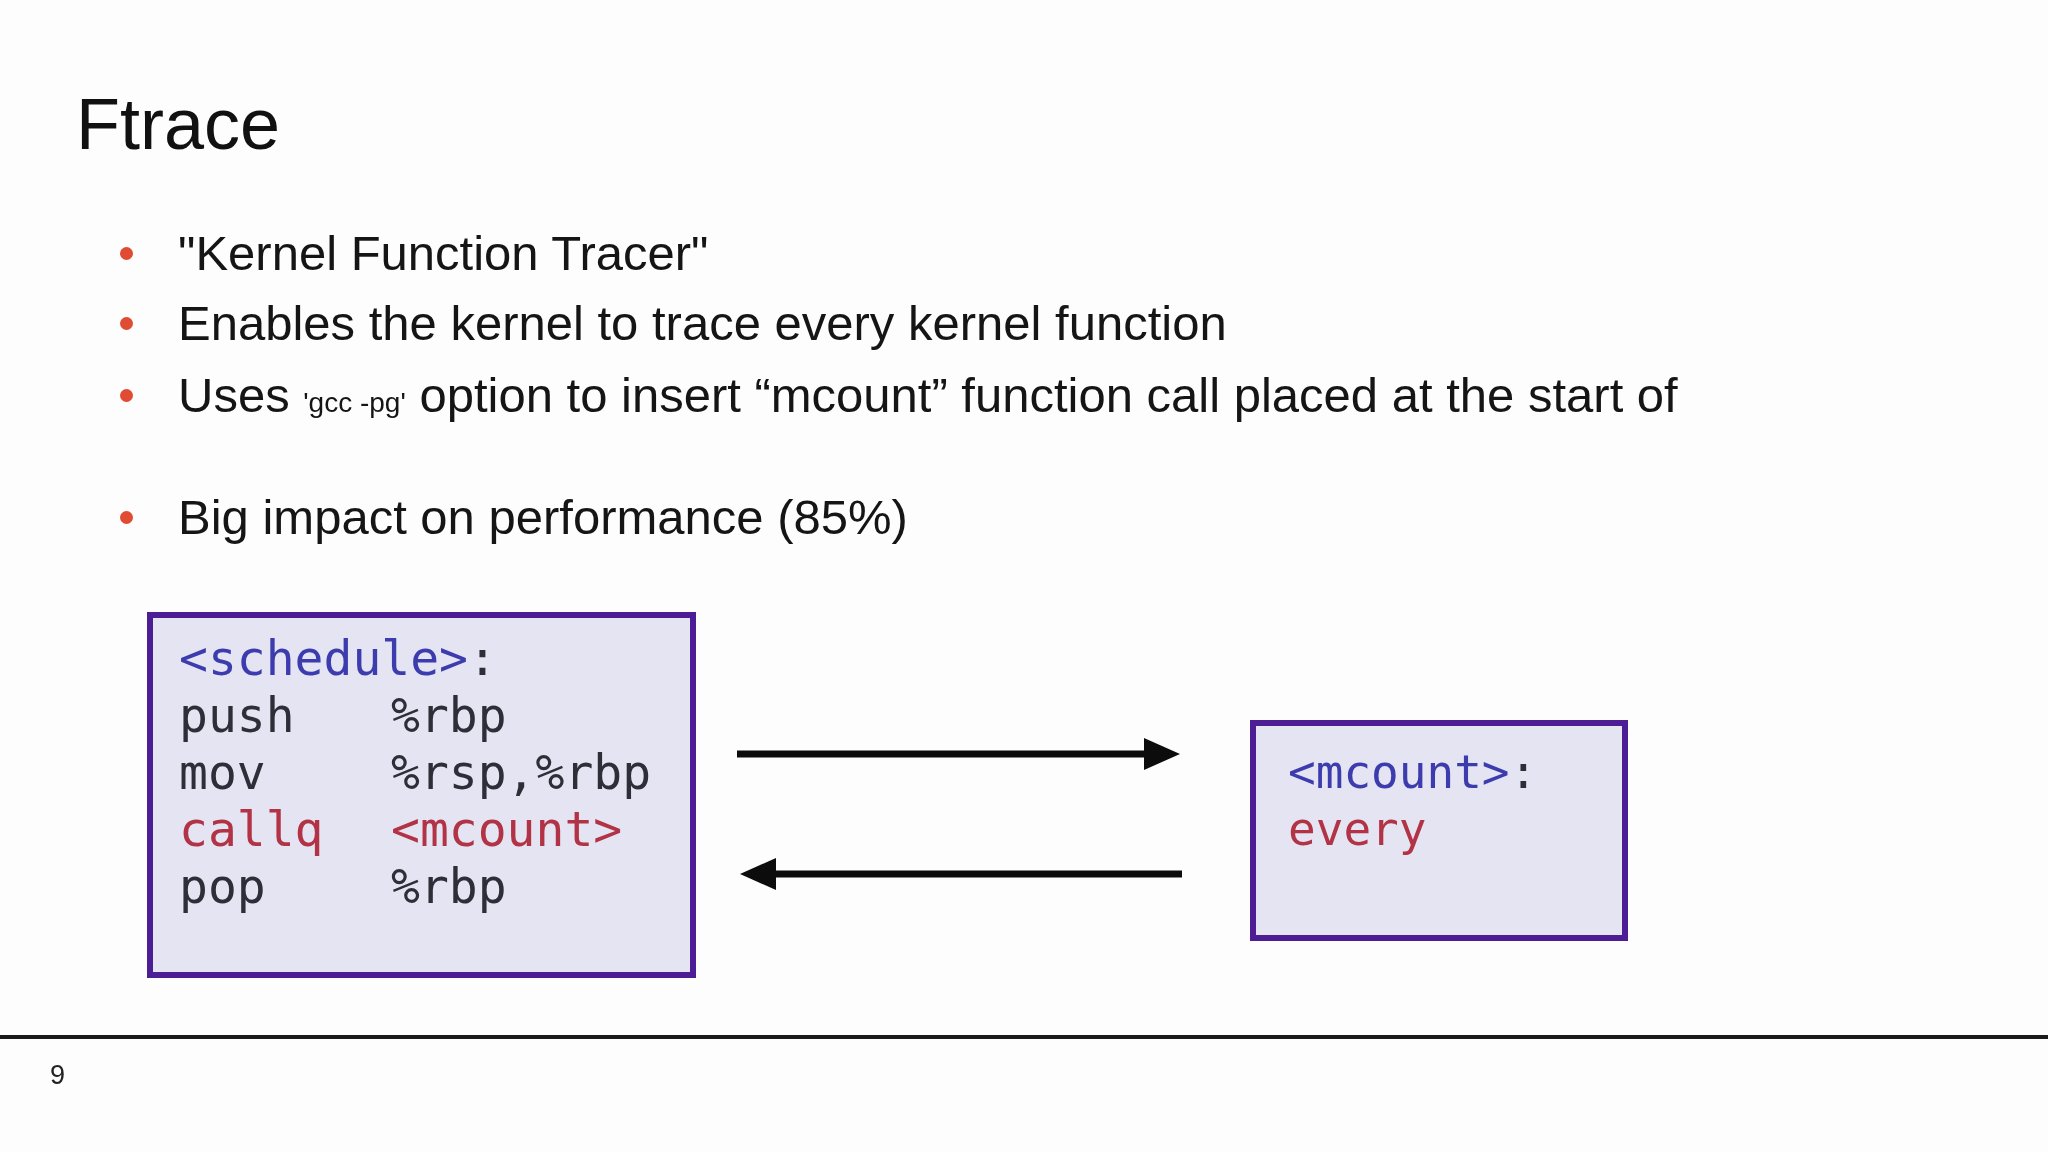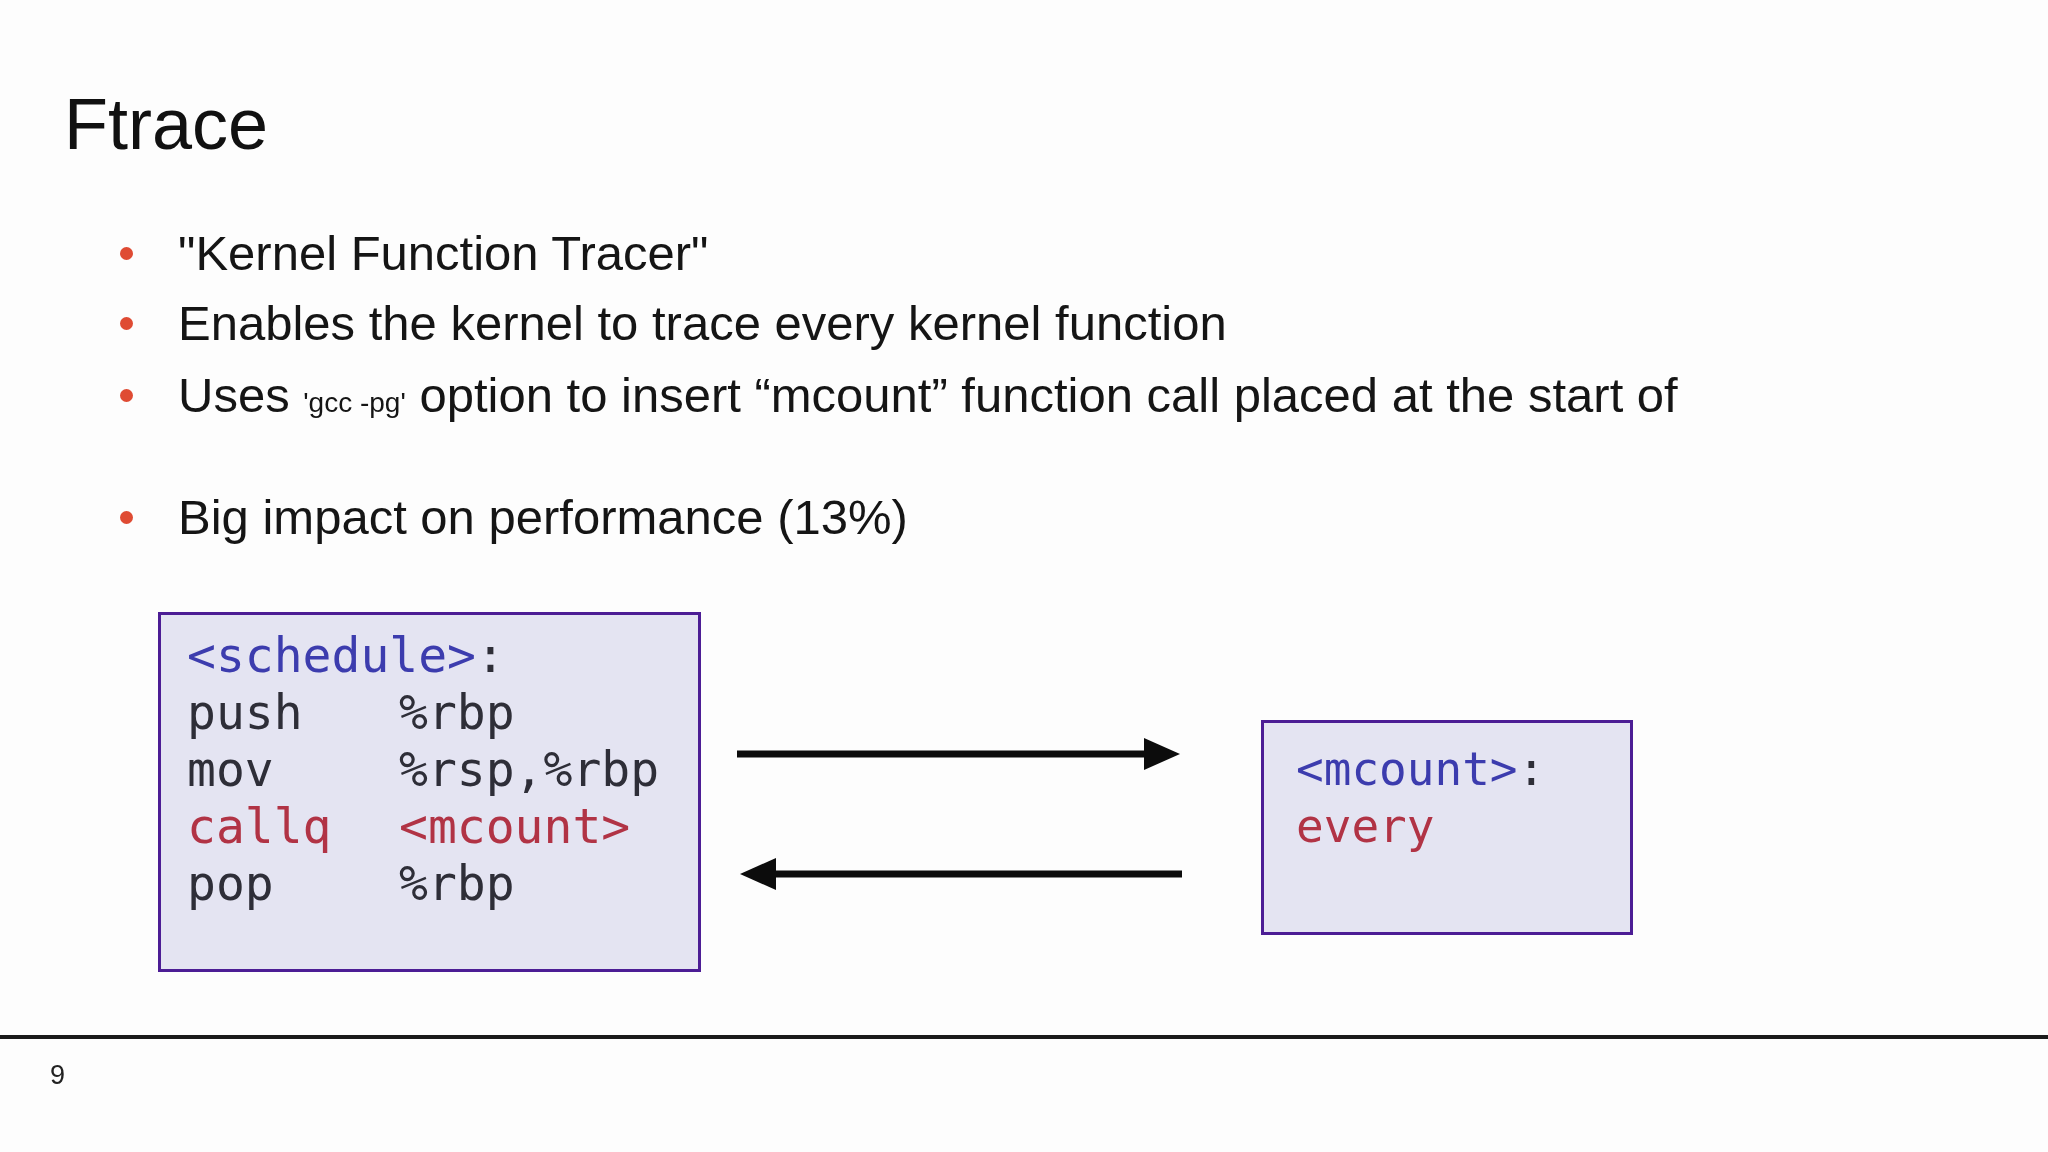--- a/index.html
+++ b/index.html
@@ -1,34 +1,34 @@
 <!DOCTYPE html>
 <html><head>
 <meta charset="utf-8">
 <style>
   html,body{margin:0;padding:0;}
   body{width:2048px;height:1152px;background:#fdfdfd;overflow:hidden;
        font-family:"Liberation Sans",sans-serif;color:#151515;}
   .slide{position:relative;width:2048px;height:1152px;background:#fdfdfd;}
 
   
-  .title{position:absolute;left:64px;top:88px;font-size:72px;line-height:1;
+  .title{position:absolute;left:76px;top:88px;font-size:72px;line-height:1;
          color:#111;letter-spacing:0px;}
 
   
   .bullet{position:absolute;left:120px;display:flex;align-items:flex-start;}
   .dot{width:13px;height:13px;border-radius:50%;background:#df4b33;
        flex:0 0 13px;margin-top:23px;margin-right:45px;}
   .btext{font-size:49px;line-height:58px;color:#151515;white-space:nowrap;}
   .btext .small{font-size:28px;}
   .b1{top:224px;} .b2{top:294px;} .b3{top:366px;} .b4{top:488px;}
 
   
-  .codebox{position:absolute;background:#e4e4f2;border:3px solid #4c1d95;
-           font-family:"DejaVu Sans Mono",monospace;color:#2e2e38;margin-left:11px;}
+  .codebox{position:absolute;background:#e4e4f2;border:6px solid #4c1d95;
+           font-family:"DejaVu Sans Mono",monospace;color:#2e2e38;}
   .leftbox{left:147px;top:612px;width:511px;height:342px;
            font-size:48px;line-height:57px;padding:12px 0 0 26px;box-sizing:content-box;}
   .rightbox{left:1250px;top:720px;width:334px;height:175px;
             font-size:46px;line-height:57px;padding:18px 0 16px 32px;box-sizing:content-box;}
   .code-line{white-space:pre;}
   .mn{display:inline-block;width:212px;}
   .rightbox .mn{width:auto;}
   .code-blue{color:#3c3cae;}
   .code-dark{color:#2e2e38;}
   .code-red{color:#b13345;}
@@ -65,21 +65,21 @@
 
   <div class="bullet b3">
     <span class="dot"></span>
     <div class="btext">
       <div><span>Uses </span><span class="small">'gcc -pg'</span><span> option to insert “mcount” function call placed at the start of</span></div>
     </div>
   </div>
 
   <div class="bullet b4">
     <span class="dot"></span>
-    <div class="btext">Big impact on performance (13%)</div>
+    <div class="btext">Big impact on performance (85%)</div>
   </div>
 
   <div class="codebox leftbox">
     <div class="code-line"><span class="code-blue">&lt;schedule&gt;</span><span class="code-dark">:</span></div>
     <div class="code-line"><span class="mn">push</span><span class="op">%rbp</span></div>
     <div class="code-line"><span class="mn">mov</span><span class="op">%rsp,%rbp</span></div>
     <div class="code-line code-red"><span class="mn">callq</span><span class="op">&lt;mcount&gt;</span></div>
     <div class="code-line"><span class="mn">pop</span><span class="op">%rbp</span></div>
   </div>
 

